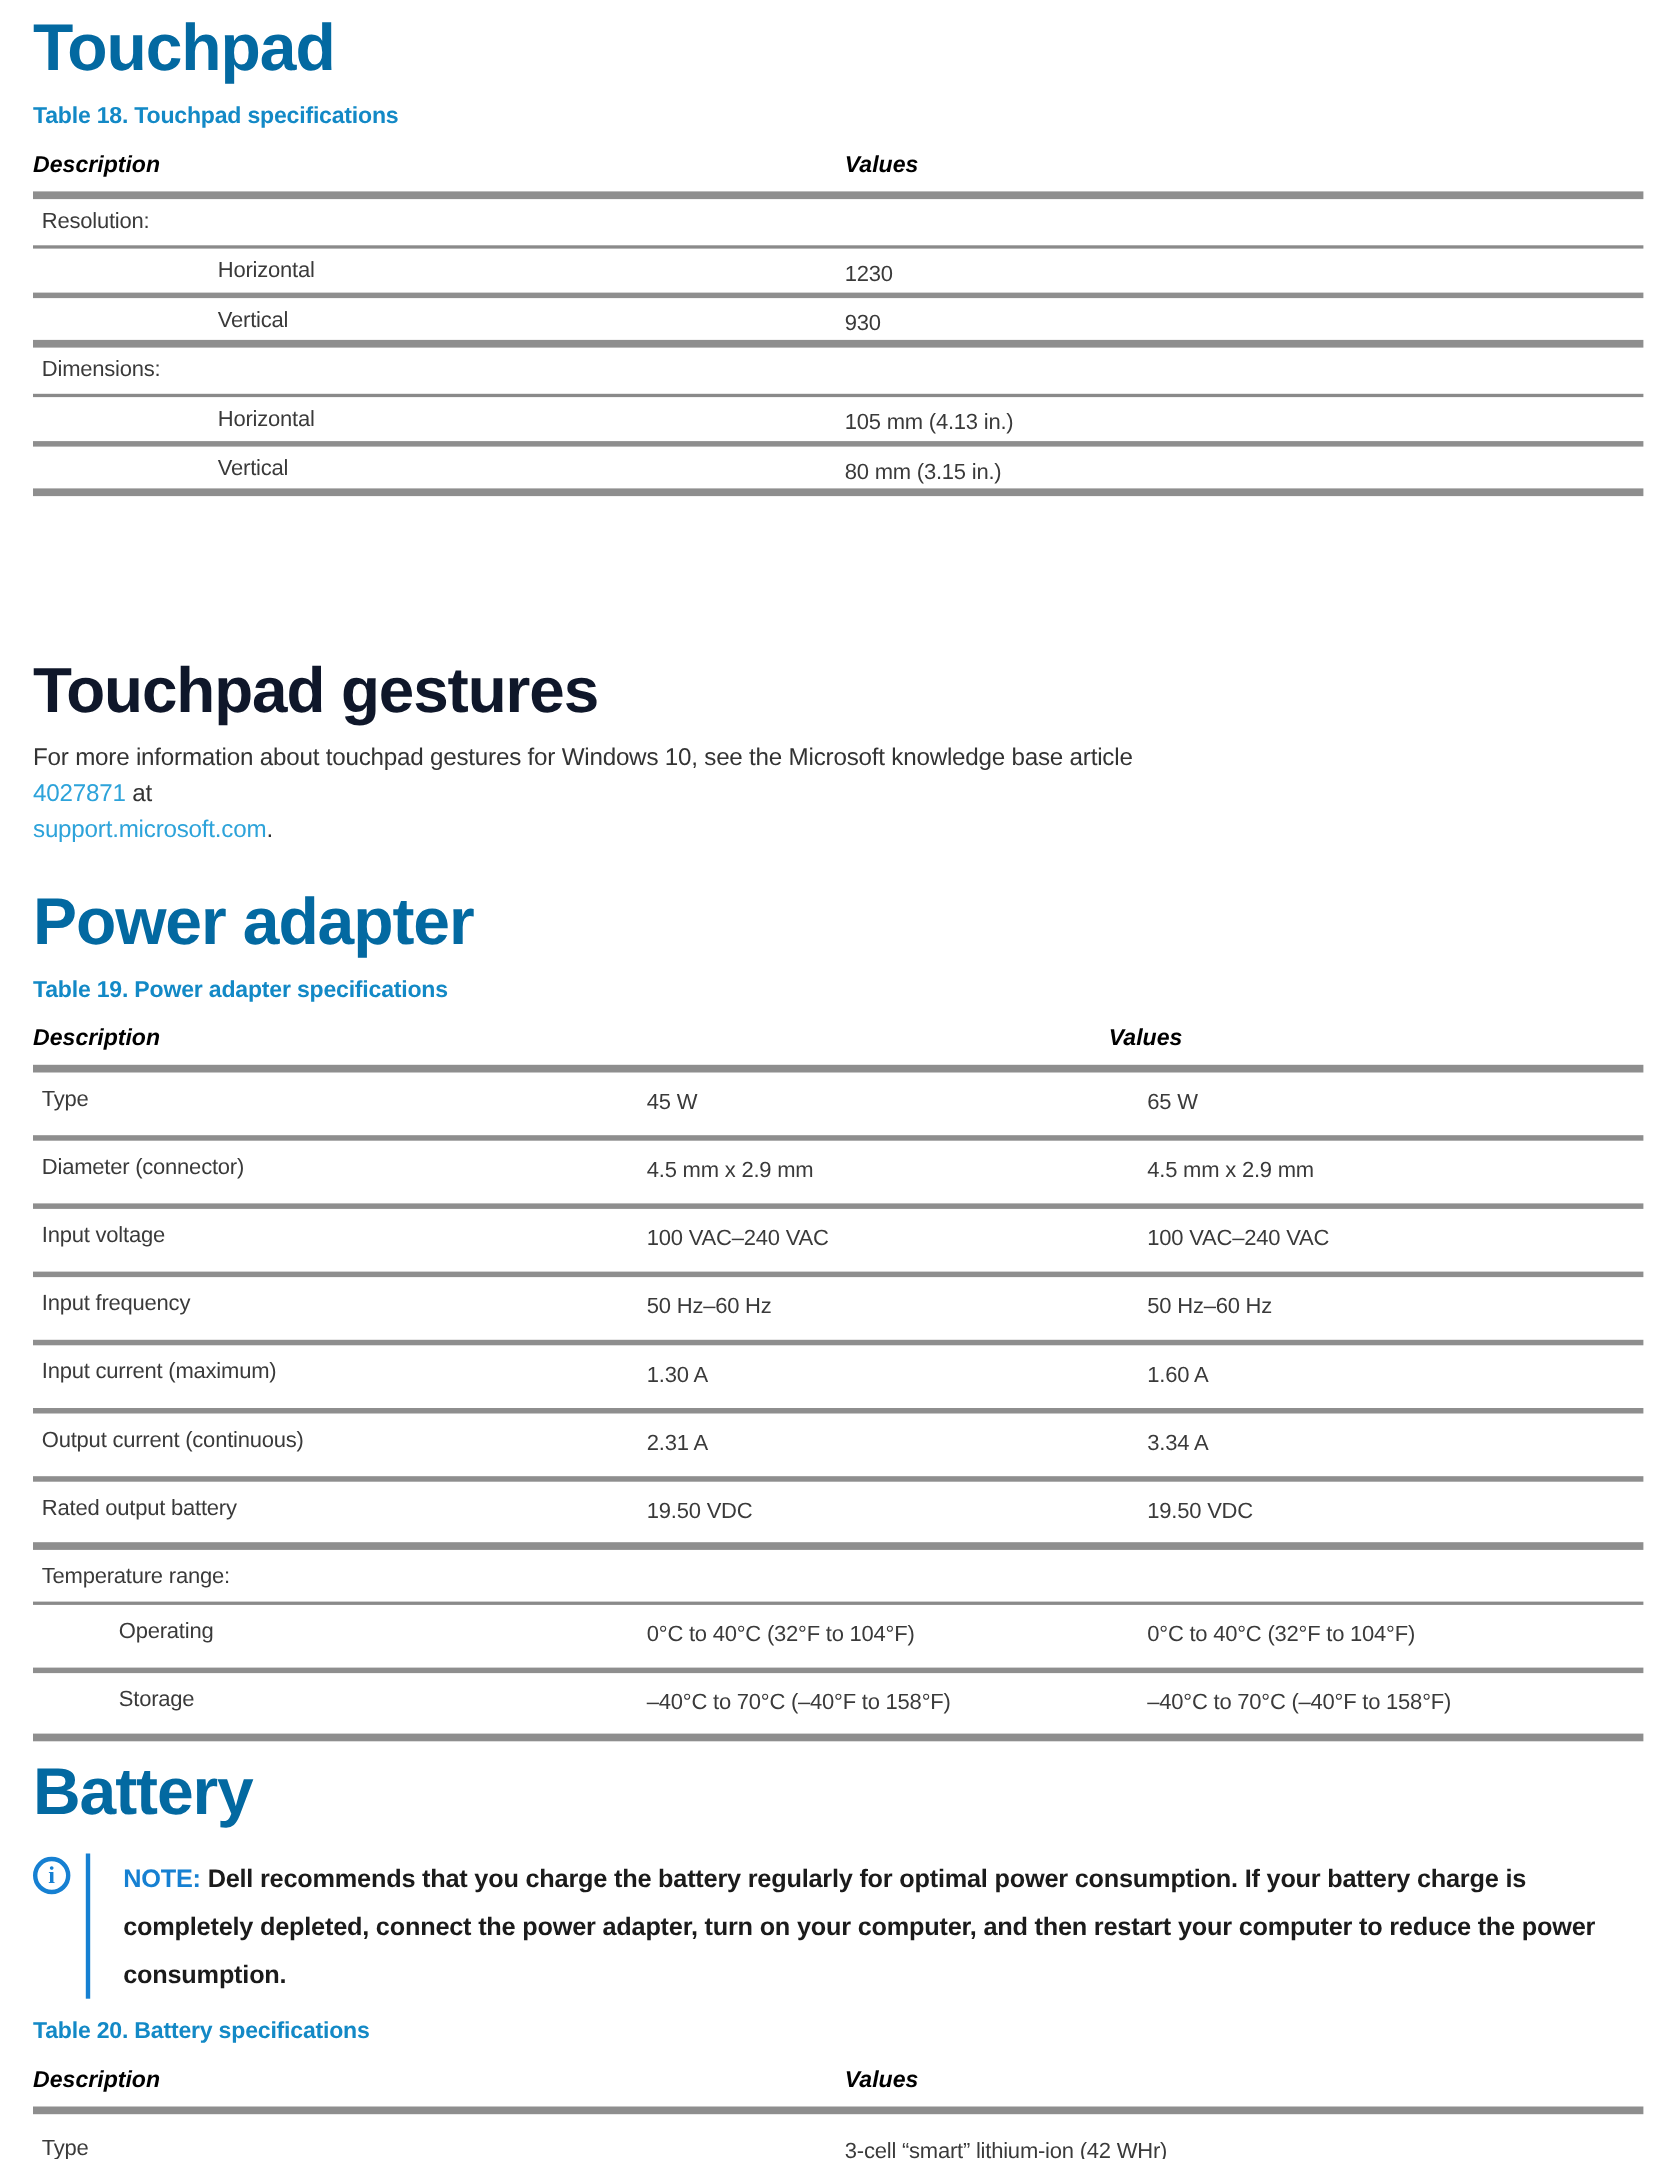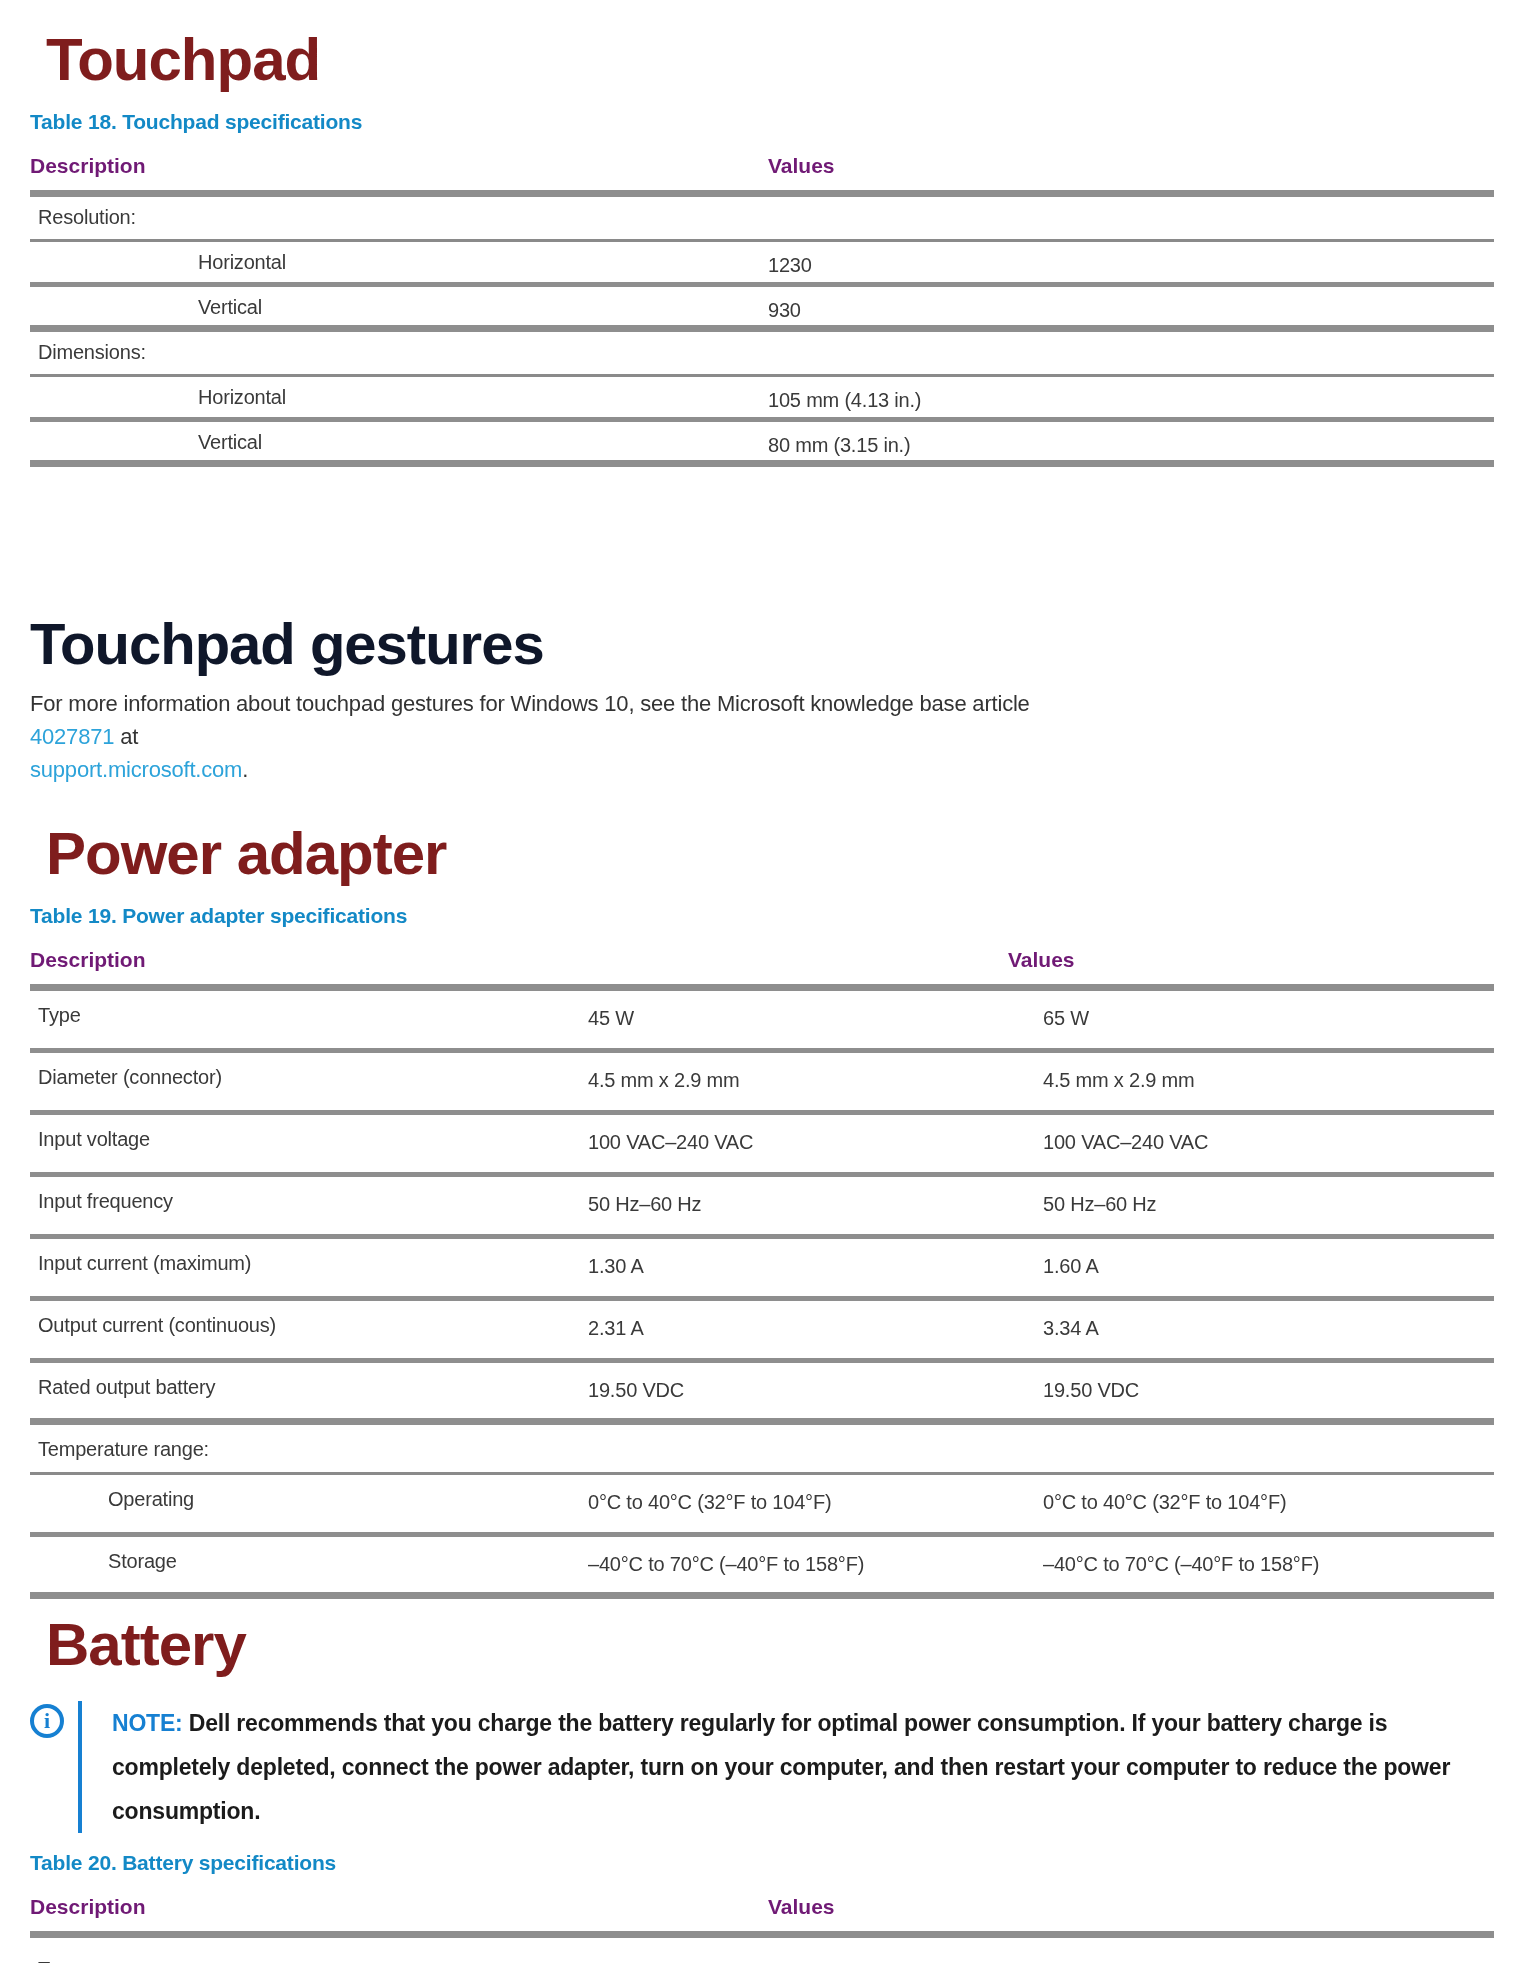--- a/index.html
+++ b/index.html
@@ -3,39 +3,39 @@
 <meta charset="utf-8">
 <style>
   html,body{margin:0;padding:0;background:#ffffff;}
   .page{
     width:1524px;height:1963px;background:#ffffff;overflow:hidden;
     box-sizing:border-box;padding:0 30px;position:relative;
     font-family:"Liberation Sans",sans-serif;color:#373737;
   }
   
   .h1{
-    color:#7f1d1d;font-size:60px;font-weight:700;letter-spacing:-1px;
-    line-height:64px;margin:16px;
+    color:#0369a1;font-size:60px;font-weight:700;letter-spacing:-1px;
+    line-height:64px;margin:0;
   }
   .h1.touchpad{padding-top:12px;}
   .h1.power{margin-top:36px;}
   .h1.battery{margin-top:14px;}
   .h2{
     color:#0f172a;font-size:58px;font-weight:700;letter-spacing:-1px;
     line-height:62px;margin:0;margin-top:146px;
   }
   .caption{
     color:#1389c6;font-size:21px;font-weight:700;margin:0;margin-top:18px;
     letter-spacing:-0.2px;
   }
   
   .tbl{margin-top:14px;}
   .thead{
-    display:grid;font-weight:700;color:#701a75;font-size:21px;
-    border-bottom:7px solid #8e8e8e;padding-bottom:12px;padding-top:6px;
+    display:grid;font-weight:700;color:#000000;font-size:21px;
+    border-bottom:7px solid #8e8e8e;padding-bottom:12px;padding-top:6px;font-style:italic;
   }
   .cols2{grid-template-columns:738px 1fr;}
   .thead.t19{grid-template-columns:978px 1fr;}
   .row{display:grid;align-items:start;font-size:20px;color:#3a3a3a;letter-spacing:-0.2px;}
   .row.g2{grid-template-columns:738px 1fr;}
   .row.g3{grid-template-columns:558px 455px 1fr;}
   .row{min-height:45px;padding-top:9px;box-sizing:border-box;}
   .t19row{min-height:62px;padding-top:13px;}
   .t19grp{min-height:50px;}
   .t20row{min-height:79px;padding-top:20px;}

